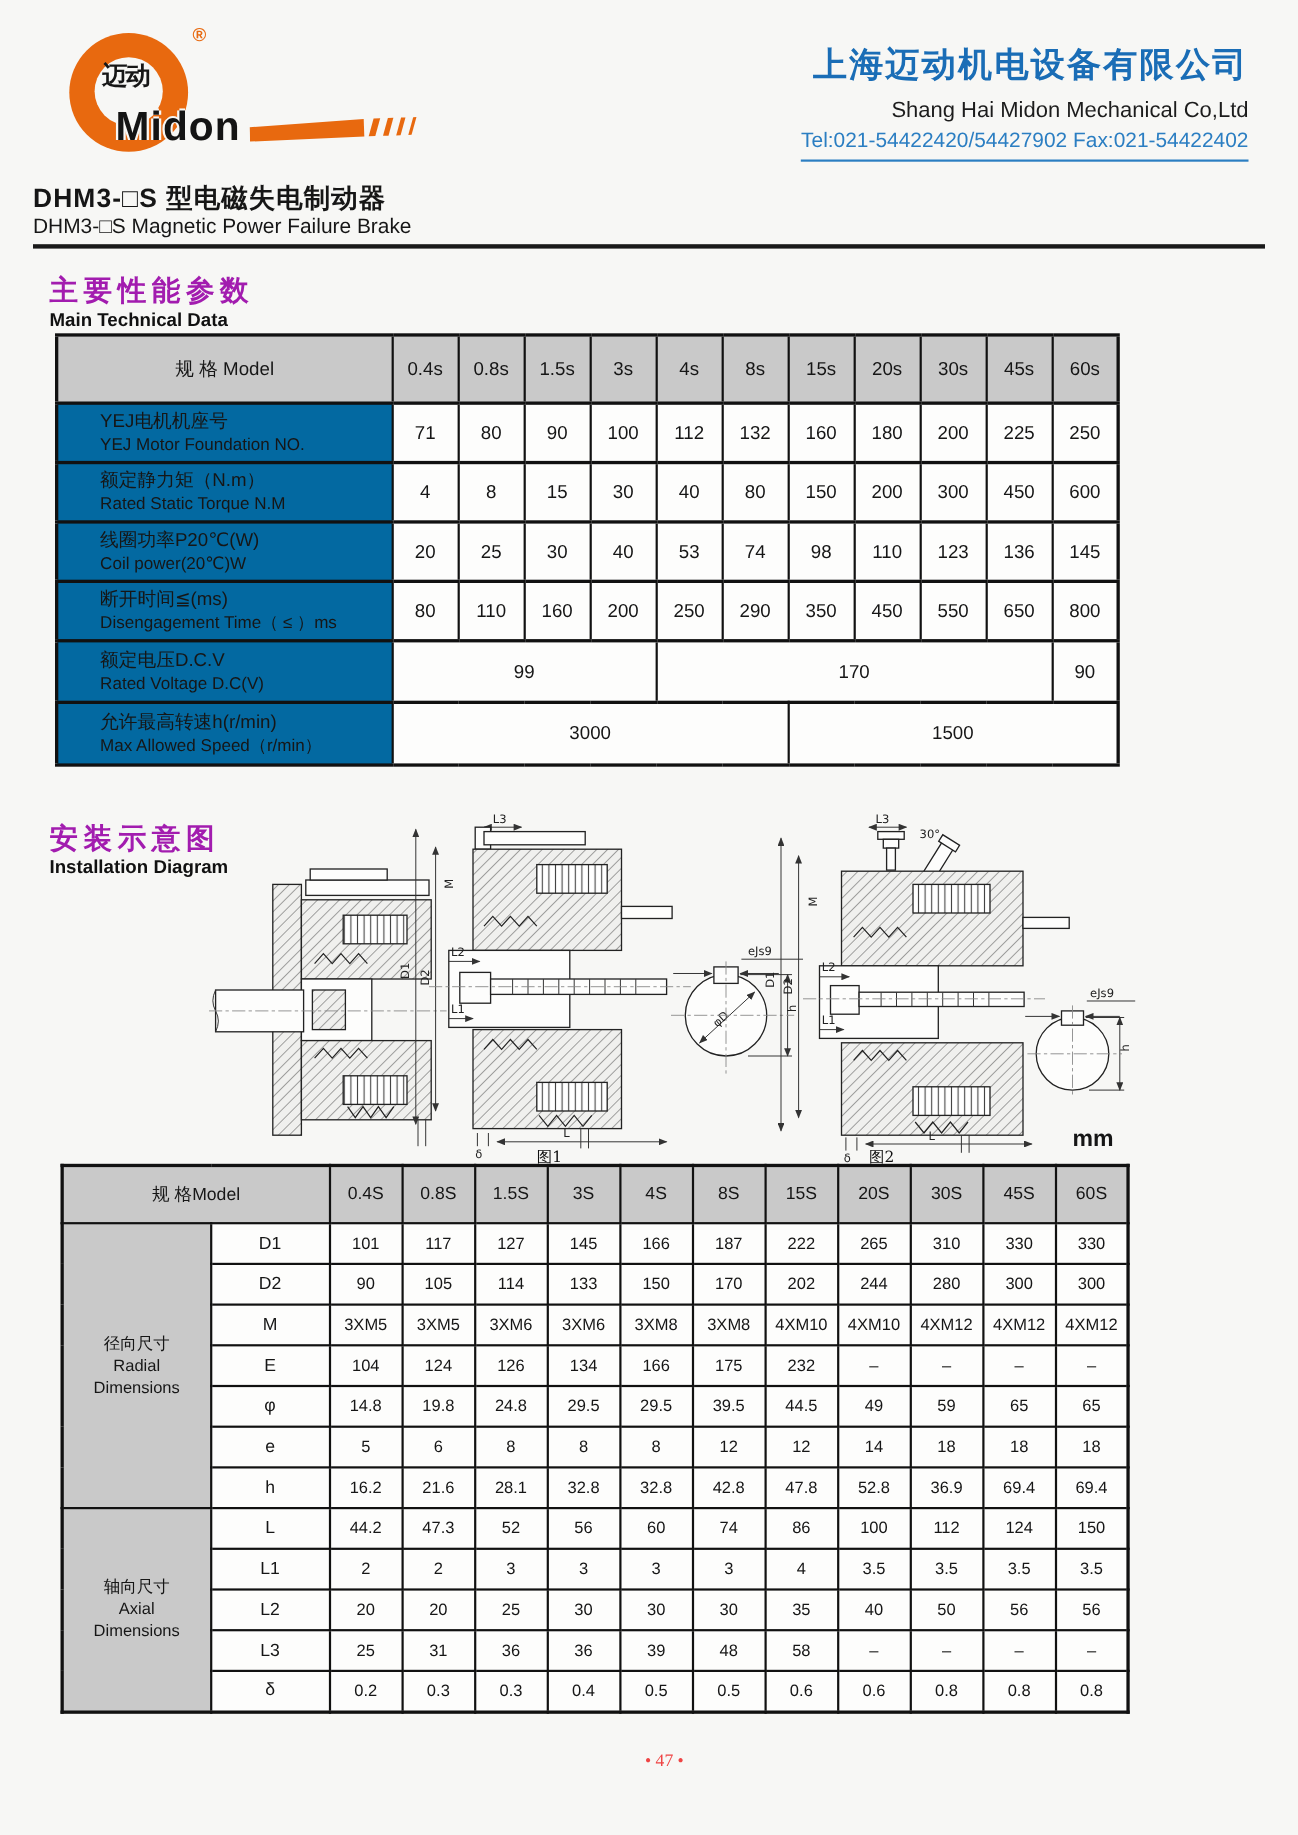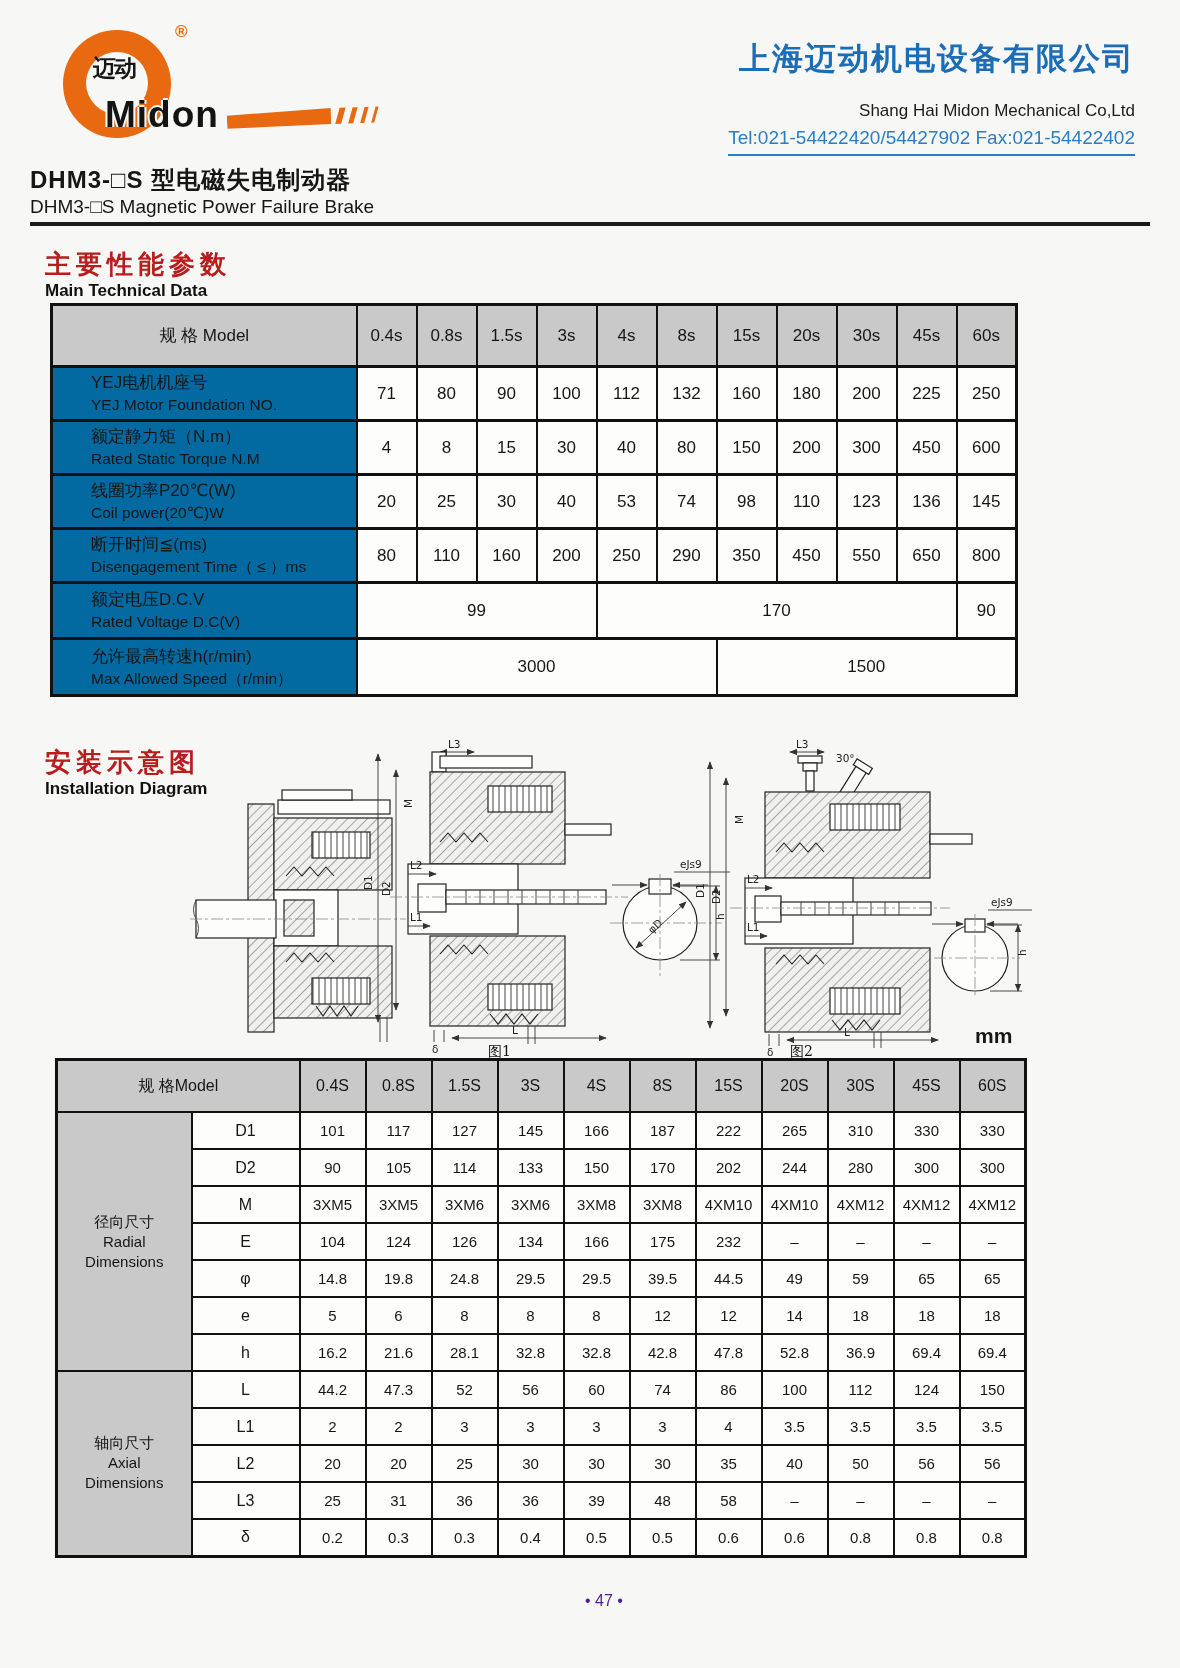--- a/index.html
+++ b/index.html
@@ -12,31 +12,31 @@
   .logo-hole{position:absolute;left:31px;top:30px;width:62px;height:62px;border-radius:50%;background:#f7f7f5;}
   .logo-cn{position:absolute;left:38px;top:34px;font-size:23px;font-weight:bold;color:#161616;
            line-height:24px;letter-spacing:-2px;width:54px;}
   .logo-reg{position:absolute;left:120px;top:0;font-size:17px;color:#e8690f;font-weight:bold;}
   .logo-word{position:absolute;left:50px;top:72px;font-size:37px;font-weight:bold;color:#141414;
              letter-spacing:1px;text-shadow:-2px 0 0 #f7f7f5,2px 0 0 #f7f7f5,0 -2px 0 #f7f7f5;}
   .logo-swoosh{position:absolute;left:172px;top:86px;width:156px;height:22px;transform:rotate(-2deg);}
 
   .company{position:absolute;right:45px;top:38px;text-align:right;}
   .company-cn{font-size:31px;font-weight:bold;color:#1a6db6;letter-spacing:2px;}
-  .company-en{font-size:17px;color:#1c1c1c;margin-top:21px;}
+  .company-en{font-size:20px;color:#1c1c1c;margin-top:9px;}
   .company-tel{display:inline-block;font-size:19px;color:#2b7ec2;margin-top:6px;padding-bottom:5px;
                border-bottom:2px solid #2b7ec2;}
 
   
   .doc-title-cn{position:absolute;left:30px;top:164px;font-size:24px;font-weight:600;letter-spacing:1px;}
   .doc-title-en{position:absolute;left:30px;top:196px;font-size:19px;}
   .title-rule{position:absolute;left:30px;top:222px;width:1120px;height:4px;background:#1a1a1a;}
 
   
-  .sec-cn{position:absolute;font-size:26px;font-weight:bold;letter-spacing:5px;color:#b91c1c;}
+  .sec-cn{position:absolute;font-size:26px;font-weight:bold;letter-spacing:5px;color:#a21caf;}
   .sec-en{position:absolute;font-size:17px;font-weight:bold;color:#111;}
 
   
   table{border-collapse:collapse;table-layout:fixed;}
   .t1{position:absolute;left:50px;top:303px;width:965px;border:3px solid #111;background:#fdfdfc;}
   .t1 td{border:2px solid #111;border-top-width:3px;border-bottom-width:3px;text-align:center;
          font-size:17px;background:#fdfdfc;padding:0;}
   .t1 td.lbl{background:#0369a1;text-align:left;padding-left:38px;}
   .t1 tr.hdr td{background:#c9c9c9;font-size:17px;}
   .t1 td.lblhdr{background:#c9c9c9;text-align:center;padding-left:0;font-size:18px;}
@@ -55,21 +55,21 @@
   .dtx{font-size:10.5px;fill:#222;font-family:"DejaVu Sans",sans-serif;}
   .cap{font-size:14px;fill:#111;font-family:"DejaVu Serif",serif;}
   .dln{stroke:#333;stroke-width:0.9;fill:none;}
   .oln{stroke:#222;stroke-width:1.2;fill:#fdfdfc;}
   .hfill{stroke:#222;stroke-width:1.2;fill:url(#h1);}
   .coil{stroke:#222;stroke-width:1.2;fill:url(#coilp);}
   .cl{stroke:#888;stroke-width:0.8;stroke-dasharray:12 3 3 3;fill:none;}
   .zz{stroke:#222;stroke-width:1.1;fill:none;}
 
   .pageno{position:absolute;left:0;right:0;top:1592px;text-align:center;
-          font-family:Liberation Sans, sans-serif;font-size:16px;color:#4c1d95;margin-left:28px;}
+          font-family:Liberation Serif, serif;font-size:16px;color:#ef4444;margin-left:28px;}
 </style>
 </head>
 <body>
 
 <div class="page">
 
   <div class="logo">
     <div class="logo-ring"></div>
     <div class="logo-hole"></div>
     <div class="logo-cn">迈动</div>

